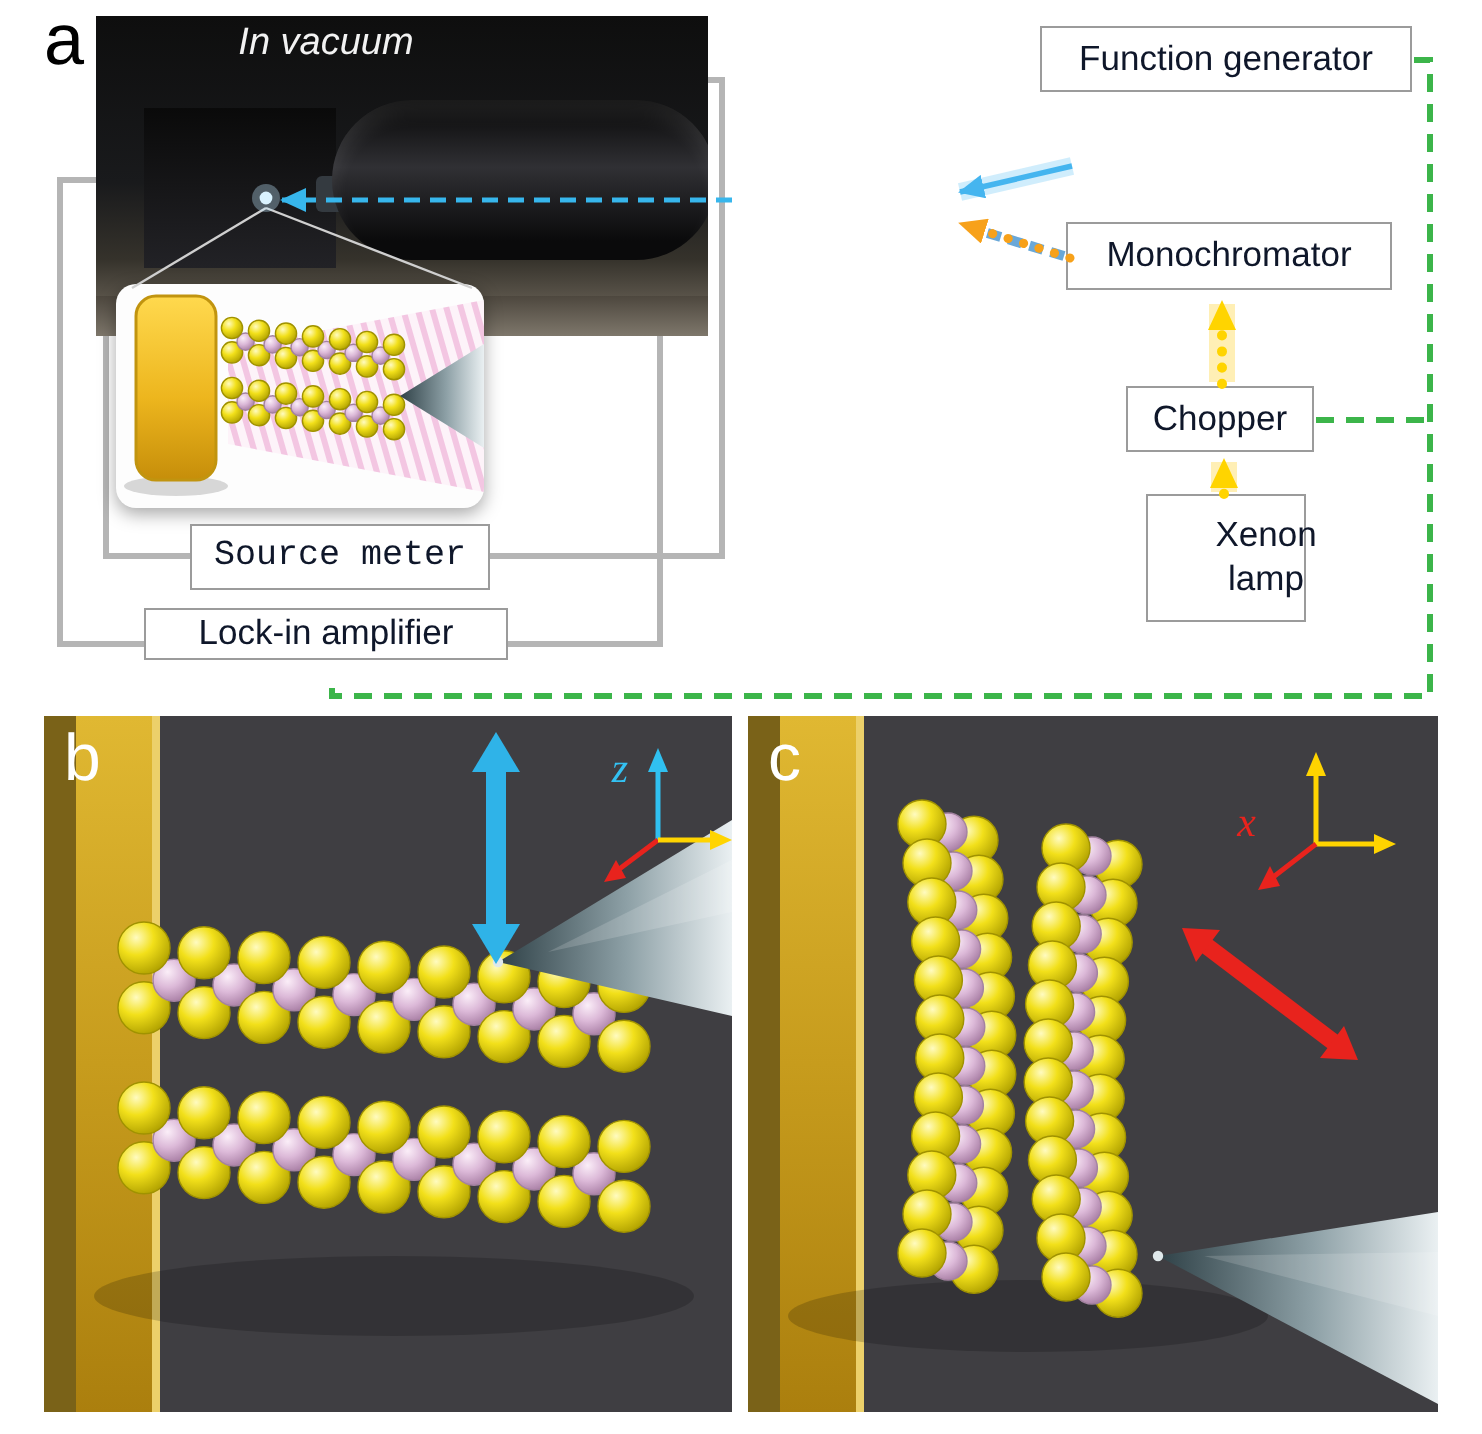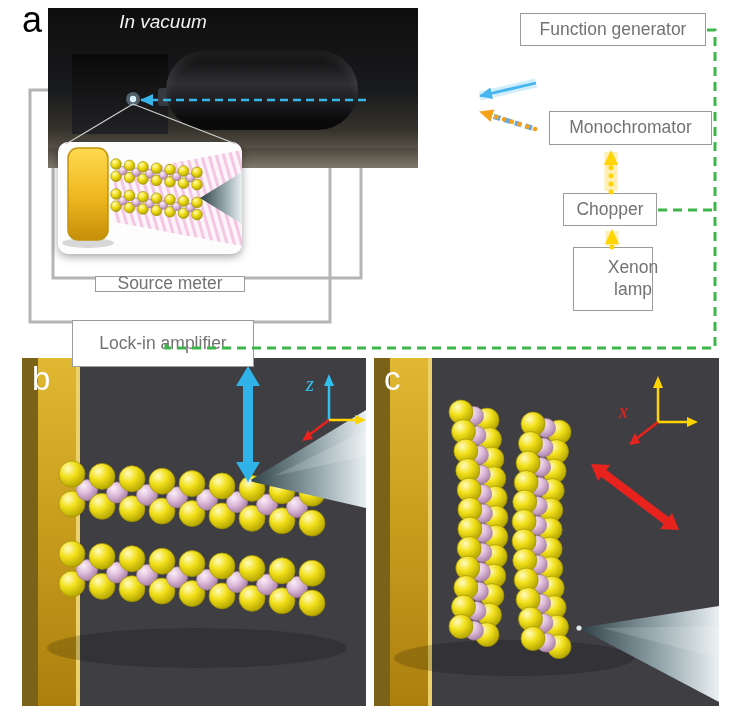--- a/index.html
+++ b/index.html
@@ -8,49 +8,49 @@
 
   
   .bgA{position:absolute;left:0;top:0;z-index:1;}
   .fgA{position:absolute;left:0;top:0;z-index:6;pointer-events:none;}
 
   .plabel{position:absolute;font-size:36px;color:#000;line-height:1;}
   .pa{left:22px;top:2px;}
   .pw{color:#fff;left:10px;top:4px;font-size:33px;}
 
   
-  .photo{position:absolute;left:48px;top:8px;width:370px;height:160px;z-index:2;overflow:hidden;
+  .photo{position:absolute;left:48px;top:8px;width:306px;height:160px;z-index:2;overflow:hidden;
     background:linear-gradient(180deg,#0e0e0e 0%,#191a1c 52%,#35322b 76%,#665f54 92%,#8c8478 100%);}
   .invac{position:absolute;left:0;top:3px;width:230px;text-align:center;color:#f2f2f2;
     font-style:italic;font-size:19px;}
   .cyl{position:absolute;left:118px;top:42px;width:192px;height:80px;border-radius:40px;
     background:linear-gradient(180deg,#060606,#303034 42%,#0a0a0b 88%);
     box-shadow:inset 0 7px 9px rgba(255,255,255,.09);}
   .stage{position:absolute;left:24px;top:46px;width:96px;height:80px;
     background:linear-gradient(180deg,#0a0a0a,#222226);}
   .noz{position:absolute;left:110px;top:80px;width:24px;height:18px;background:#343a40;border-radius:3px;}
   .tbl{position:absolute;left:0;bottom:0;width:100%;height:20px;
     background:linear-gradient(180deg,#4d473e,#7e776b);}
 
   
   .inset{position:absolute;left:58px;top:142px;width:184px;height:112px;z-index:3;
     background:#fdfdfd;border-radius:10px;box-shadow:0 3px 9px rgba(0,0,0,.35);overflow:hidden;}
 
   
   .box{position:absolute;background:#fff;border:1.6px solid #9b9b9b;z-index:5;
     display:flex;align-items:center;justify-content:center;text-align:center;
-    font-size:17.5px;color:#737373;line-height:1.25;padding:0 4px;box-sizing:border-box;}
+    font-size:17.5px;color:#0f172a;line-height:1.25;padding:0 4px;box-sizing:border-box;}
   .b-fg{left:520px;top:13px;width:186px;height:33px;}
   .b-led{left:540px;top:67px;width:152px;height:33px;}
   .b-fc{left:368px;top:70px;width:100px;height:60px;}
-  .b-mono{left:533px;top:111px;width:163px;height:34px;margin-left:16px;}
+  .b-mono{left:533px;top:111px;width:163px;height:34px;}
   .b-chop{left:563px;top:193px;width:94px;height:33px;}
   .b-xen{left:573px;top:247px;width:80px;height:64px;padding-left:44px;}
-  .b-sm{left:95px;top:276px;width:150px;height:16px;}
-  .b-li{left:72px;top:320px;width:182px;height:47px;}
+  .b-sm{left:95px;top:262px;width:150px;height:33px;font-family:Liberation Mono, monospace;}
+  .b-li{left:72px;top:304px;width:182px;height:26px;}
 
   
   .panel{position:absolute;top:358px;height:348px;z-index:2;}
   .pb{left:22px;width:344px;}
   .pc{left:374px;width:345px;}
   .axlab{font-family:"Liberation Serif",serif;font-style:italic;font-size:21px;}
 </style>
 </head>
 <body>
 

